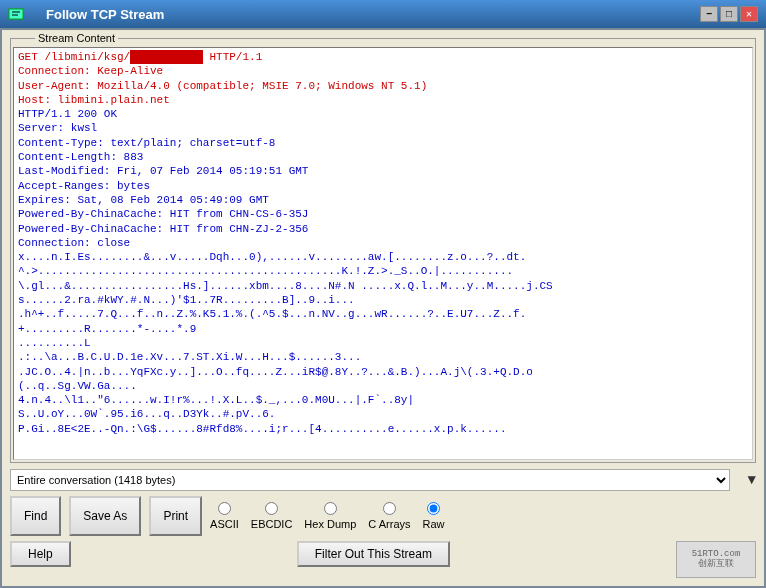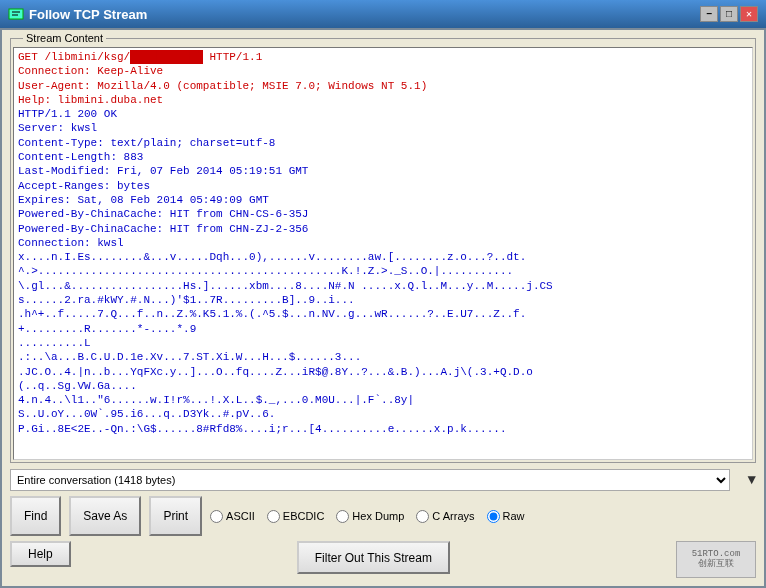--- a/index.html
+++ b/index.html
@@ -17,21 +17,21 @@
       padding: 4px 8px;
       display: flex;
       align-items: center;
       justify-content: space-between;
       height: 28px;
       user-select: none;
     }
     .title-bar-left {
       display: flex;
       align-items: center;
-      gap: 5px;
+      gap: 22px;
     }
     .title-icon {
       width: 16px;
       height: 16px;
     }
     .title-text {
       font-family: Arial, sans-serif;
       font-size: 13px;
       font-weight: bold;
     }
@@ -76,21 +76,21 @@
       border: 1px solid #999;
       flex: 1;
       display: flex;
       flex-direction: column;
       padding-top: 4px;
       position: relative;
     }
     .stream-group-title {
       position: absolute;
       top: -7px;
-      left: 12px;
+      left: 24px;
       background: #ece9d8;
       padding: 0 3px;
       font-family: Arial, sans-serif;
       font-size: 11px;
       color: #000;
     }
     .stream-content-area {
       flex: 1;
       overflow-y: scroll;
       overflow-x: hidden;
@@ -163,40 +163,41 @@
       gap: 12px;
       flex: 1;
     }
     .radio-item {
       display: flex;
       align-items: center;
       gap: 3px;
       font-family: Arial, sans-serif;
       font-size: 11px;
       cursor: pointer;
+      flex-direction: column;
     }
     .radio-item input[type=radio] {
       margin: 0;
     }
     .footer-bar {
       display: flex;
       align-items: flex-start;
       justify-content: space-between;
     }
     .help-btn {
       height: 26px;
       padding: 0 16px;
       font-family: Arial, sans-serif;
       font-size: 12px;
       border: 2px outset #ccc;
       background: linear-gradient(to bottom, #f5f5f5, #ddd);
       cursor: pointer;
     }
     .filter-btn {
-      height: 33px;
+      height: 26px;
       padding: 0 16px;
       font-family: Arial, sans-serif;
       font-size: 12px;
       border: 2px outset #ccc;
       background: linear-gradient(to bottom, #f5f5f5, #ddd);
       cursor: pointer;
     }
     .watermark {
       width: 80px;
       height: 37px;
@@ -236,32 +237,32 @@
 
 <div class="main-window">
 
   <div class="stream-group-wrapper">
     <div class="stream-group-border">
       <span class="stream-group-title">Stream Content</span>
       <div class="stream-content-area">
           <div class="line red"><span>GET /libmini/ksg/</span><span class="redact">███████████</span><span> HTTP/1.1</span></div>
           <div class="line red">Connection: Keep-Alive</div>
           <div class="line red">User-Agent: Mozilla/4.0 (compatible; MSIE 7.0; Windows NT 5.1)</div>
-          <div class="line red">Help: libmini.duba.net</div>
+          <div class="line red">Host: libmini.plain.net</div>
           <div class="line red"></div>
           <div class="line blue">HTTP/1.1 200 OK</div>
           <div class="line blue">Server: kwsl</div>
           <div class="line blue">Content-Type: text/plain; charset=utf-8</div>
           <div class="line blue">Content-Length: 883</div>
           <div class="line blue">Last-Modified: Fri, 07 Feb 2014 05:19:51 GMT</div>
           <div class="line blue">Accept-Ranges: bytes</div>
           <div class="line blue">Expires: Sat, 08 Feb 2014 05:49:09 GMT</div>
           <div class="line blue">Powered-By-ChinaCache: HIT from CHN-CS-6-35J</div>
           <div class="line blue">Powered-By-ChinaCache: HIT from CHN-ZJ-2-356</div>
-          <div class="line blue">Connection: kwsl</div>
+          <div class="line blue">Connection: close</div>
           <div class="line blue"></div>
           <div class="line blue">x....n.I.Es........&amp;...v.....Dqh...0),......v........aw.[........z.o...?..dt.</div>
           <div class="line blue">^.&gt;..............................................K.!.Z.&gt;._S..O.|...........</div>
           <div class="line blue">\.gl...&amp;.................Hs.]......xbm....8....N#.N .....x.Q.l..M...y..M.....j.CS</div>
           <div class="line blue">s......2.ra.#kWY.#.N...)'$1..7R.........B]..9..i...</div>
           <div class="line blue">.h^+..f.....7.Q...f..n..Z.%.K5.1.%.(.^5.$...n.NV..g...wR......?..E.U7...Z..f.</div>
           <div class="line blue">+.........R.......*-....*.9</div>
           <div class="line blue">..........L</div>
           <div class="line blue">.:..\a...B.C.U.D.1e.Xv...7.ST.Xi.W...H...$......3...</div>
           <div class="line blue">.JC.O..4.|n..b...YqFXc.y..]...O..fq....Z...iR$@.8Y..?...&amp;.B.)...A.j\(.3.+Q.D.o</div>

